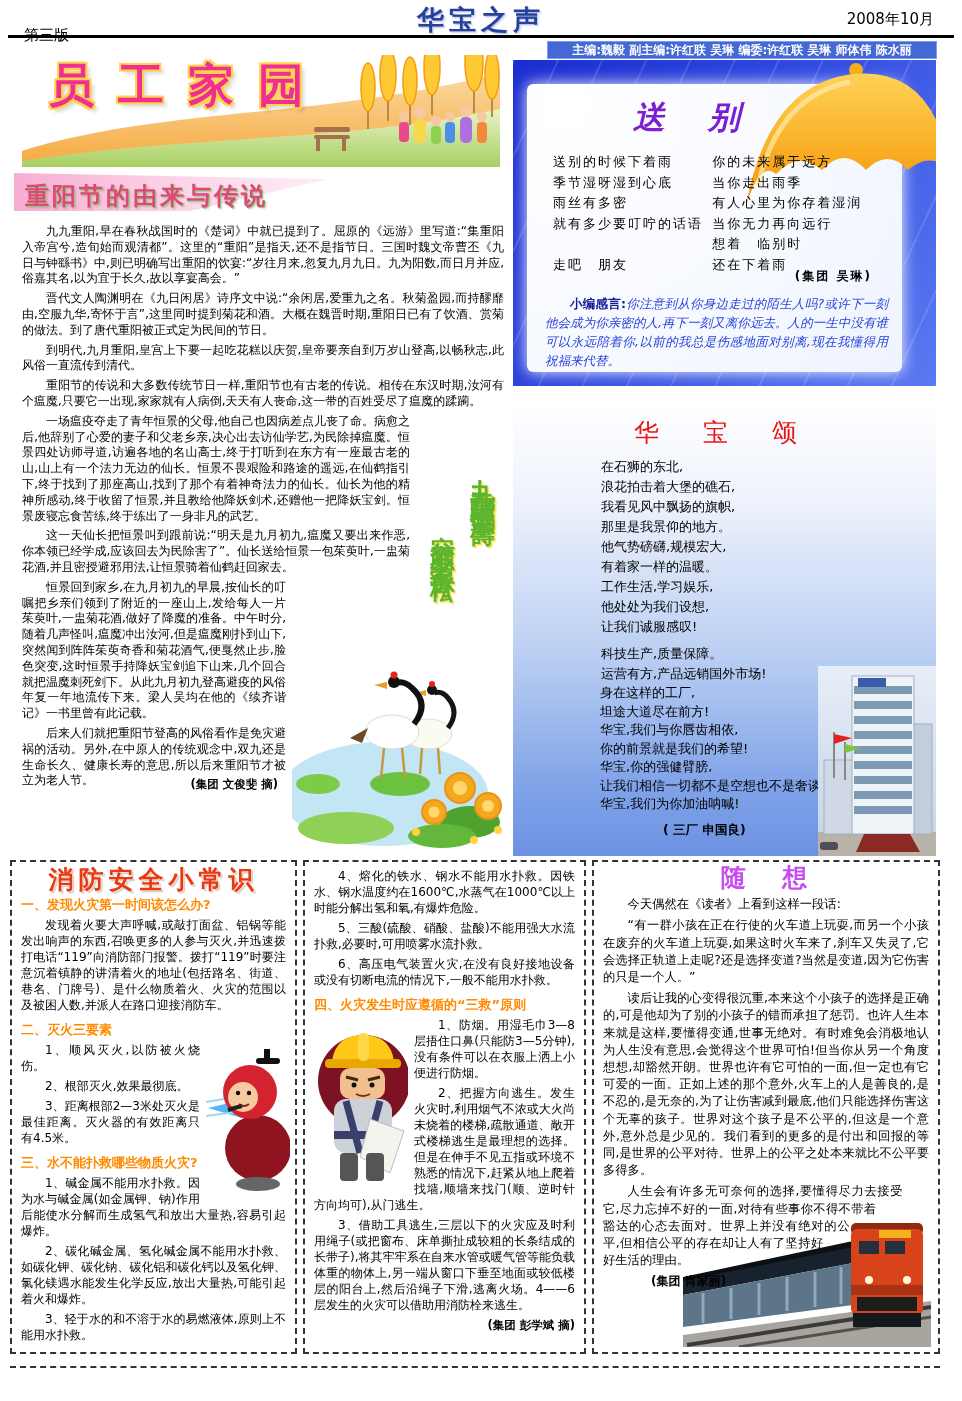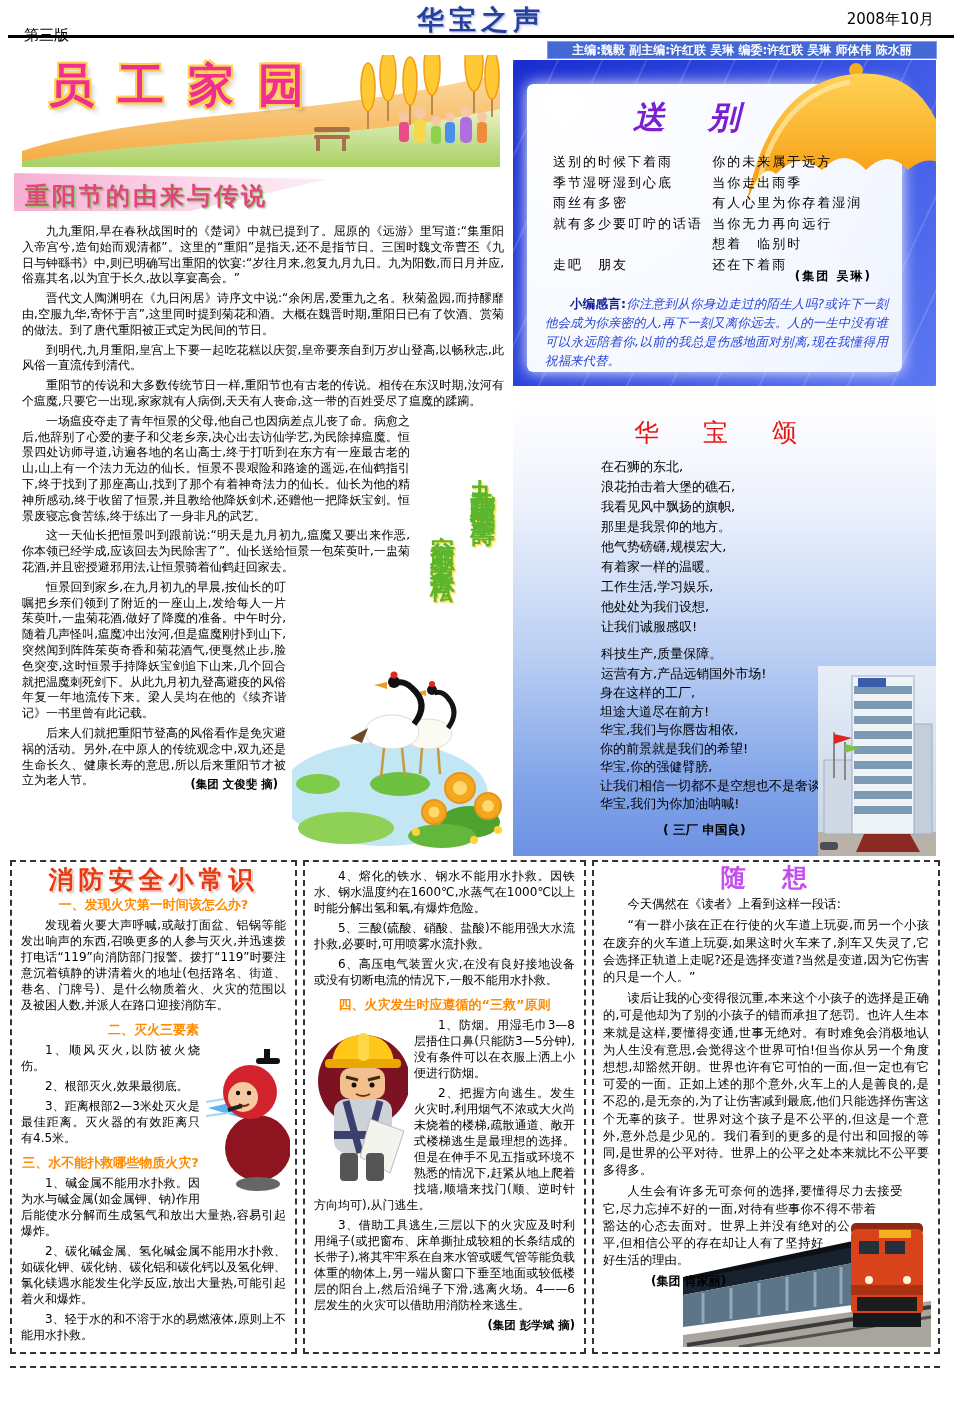--- a/index.html
+++ b/index.html
@@ -54,21 +54,21 @@
   .hb-attr { position:absolute; left:150px; top:422px; font-weight:bold; font-size:12.5px; }
   .hb-photo { position:absolute; left:305px; top:266px; width:118px; height:190px; }
 
   
   .box { position:absolute; top:860px; height:494px; background:#fff; border:2px dashed #333; padding:6px 9px; font-size:12px; line-height:16px; text-align:justify; overflow:hidden; }
   #fs1 { left:10px; width:287px; }
   #fs2 { left:303px; width:283px; }
   #rt  { left:592px; width:348px; }
   .bottom-rule { position:absolute; left:10px; top:1366px; width:930px; border-top:2px dashed #333; }
   .fs-title { text-align:center; font-size:25px; font-weight:900; color:#e83a12; letter-spacing:5px; margin:4px 0 8px; text-shadow:1px 1px 0 #ffd9cc, 2px 2px 1px rgba(0,0,0,.2); }
-  .fs-head { color:#ff8a00; font-weight:bold; font-size:13px; margin:9px 0 4px; text-align:center; }
+  .fs-head { color:#ff8a00; font-weight:bold; font-size:13px; margin:9px 0 4px; text-align:left; }
   .box p { margin:0 0 4px; text-indent:2em; }
   .fs-attr { text-align:right; font-weight:bold; font-size:11.5px; }
   .ext-box { float:right; width:84px; height:150px; margin:2px -4px 2px 6px; }
   .fman-box { float:left; width:96px; height:168px; margin:2px 6px 2px -2px; }
   .rt-title { color:#c44cf0; font-size:25px; font-weight:900; letter-spacing:14px; margin:1px 0 10px 10px; text-align:center; }
   #rt { font-size:12.3px; line-height:17.2px; }
   .train-box { float:right; width:248px; height:162px; margin:2px -2px 0 6px; shape-outside:polygon(100% 0%, 100% 100%, 0% 100%); }
   .rt-attr { font-weight:bold; font-size:12px; padding-left:48px; text-indent:0; }
 </style>
 </head>

